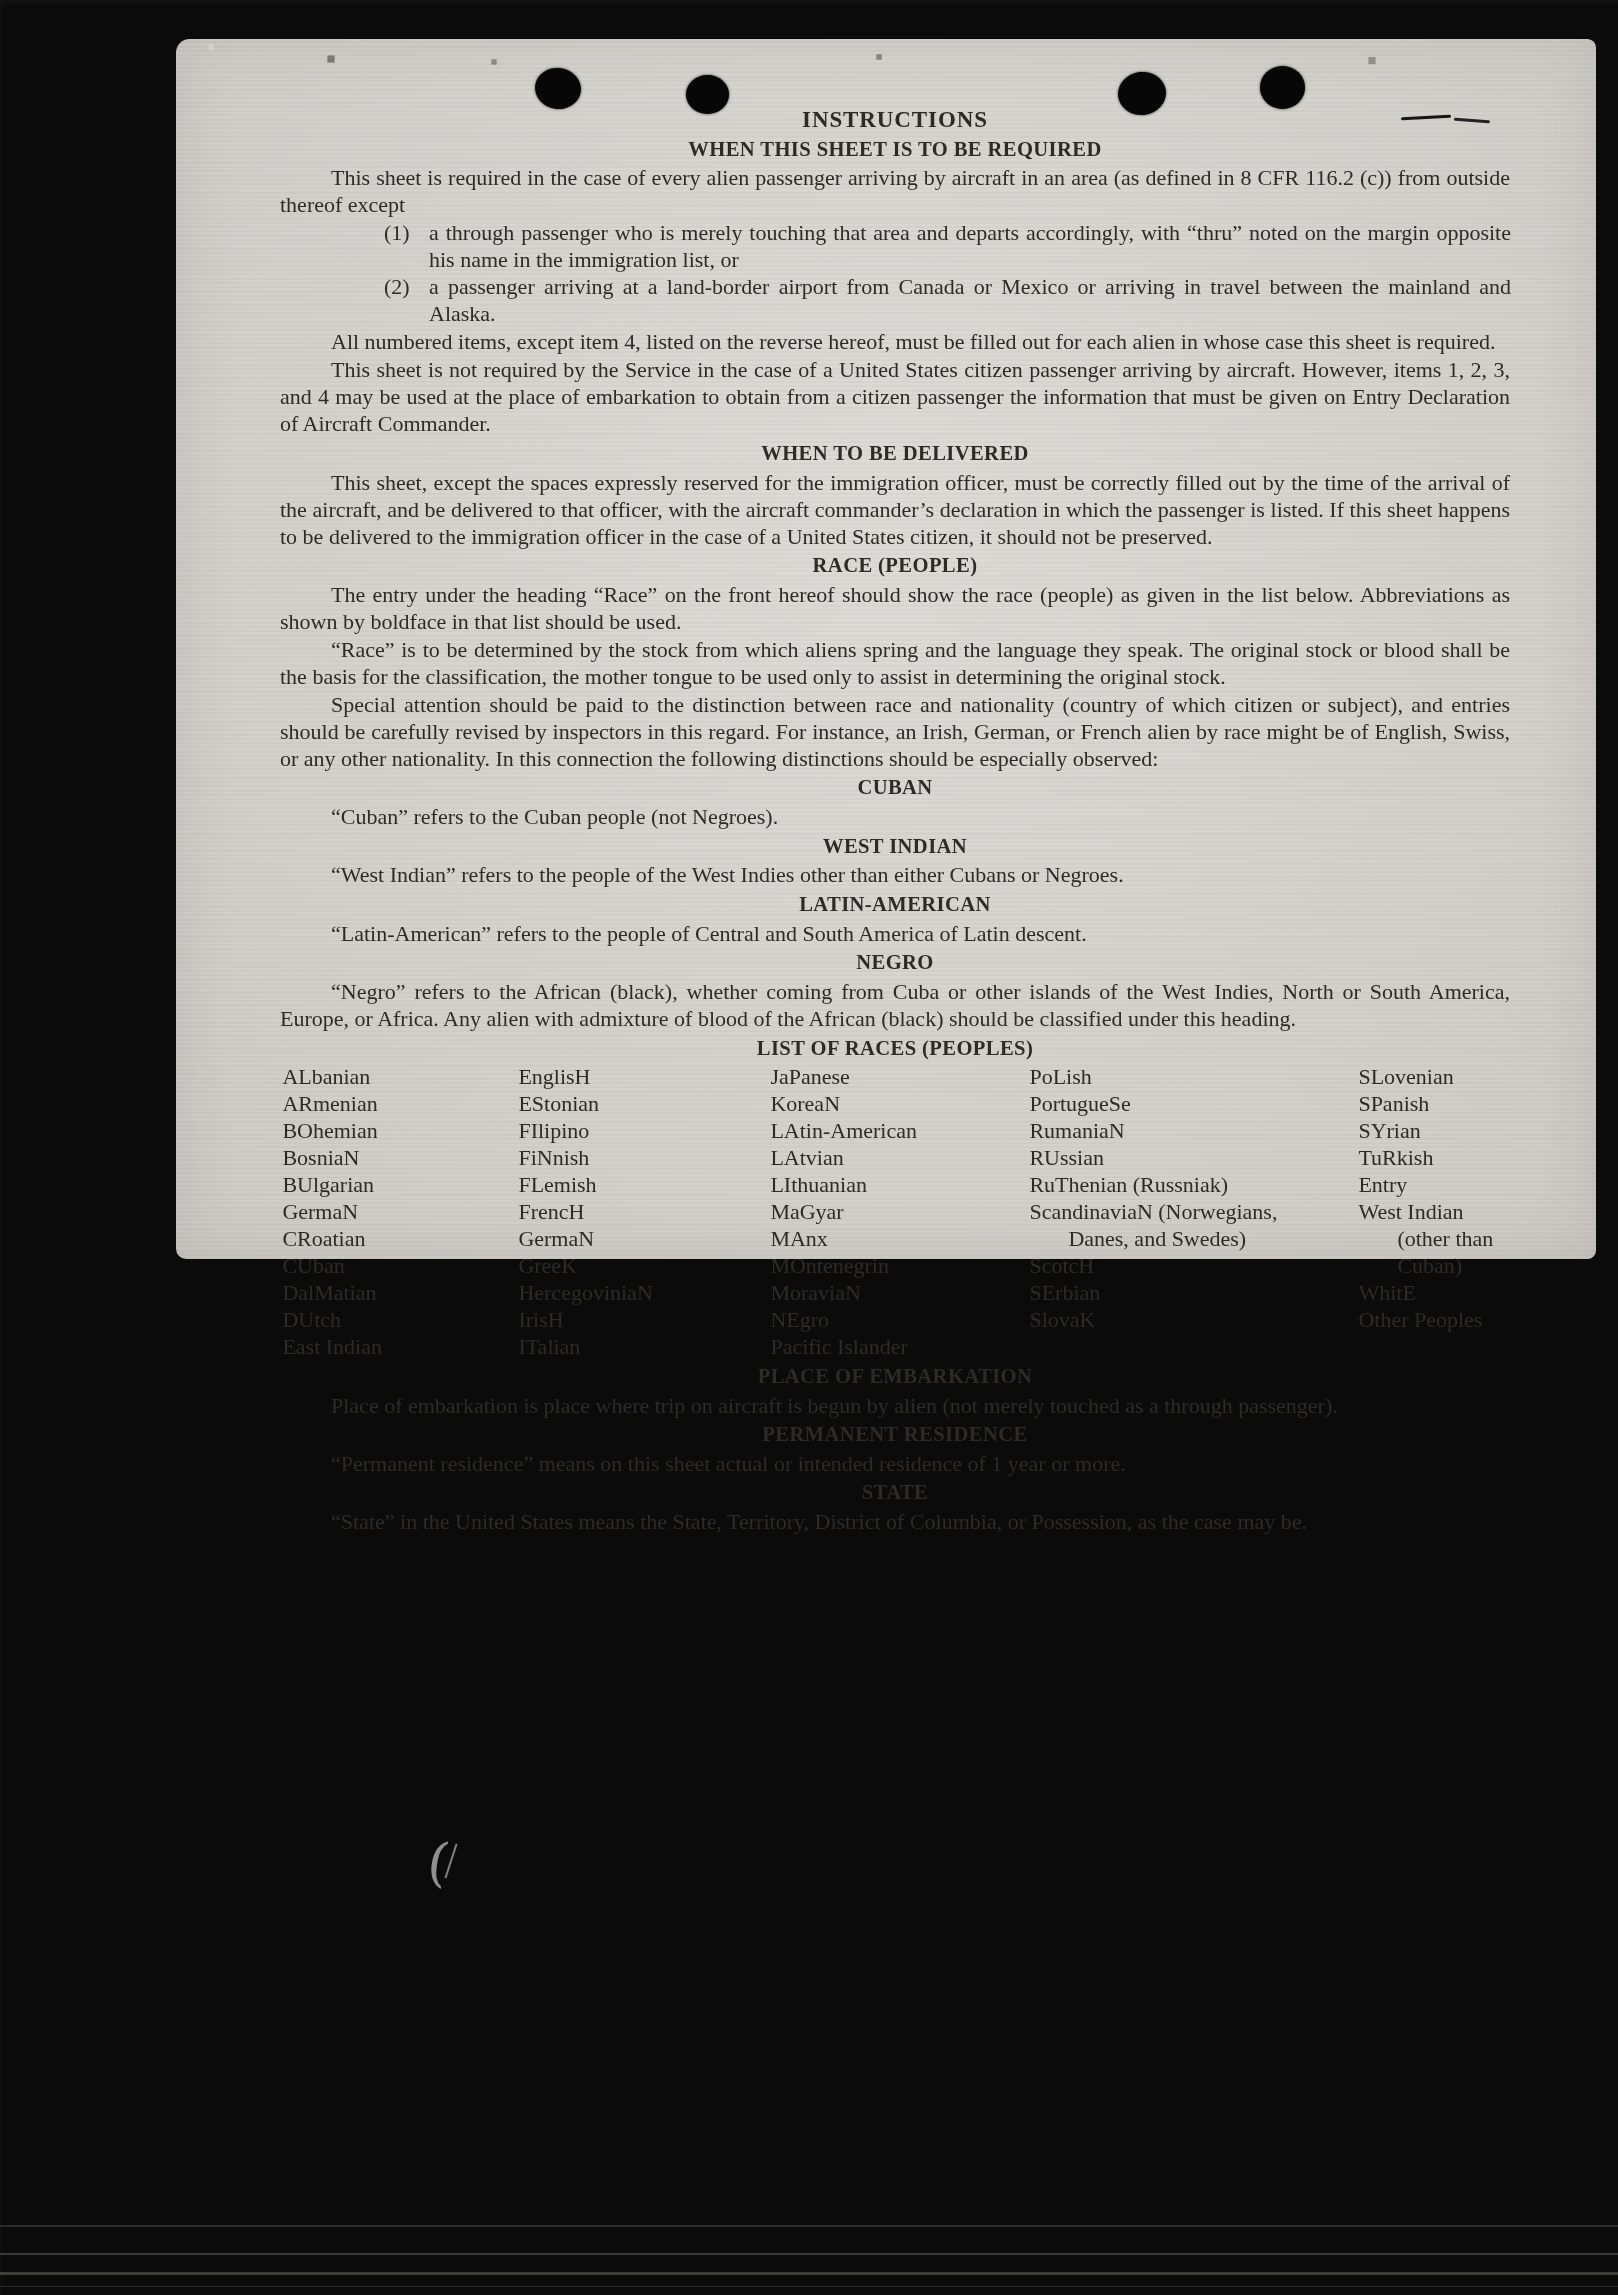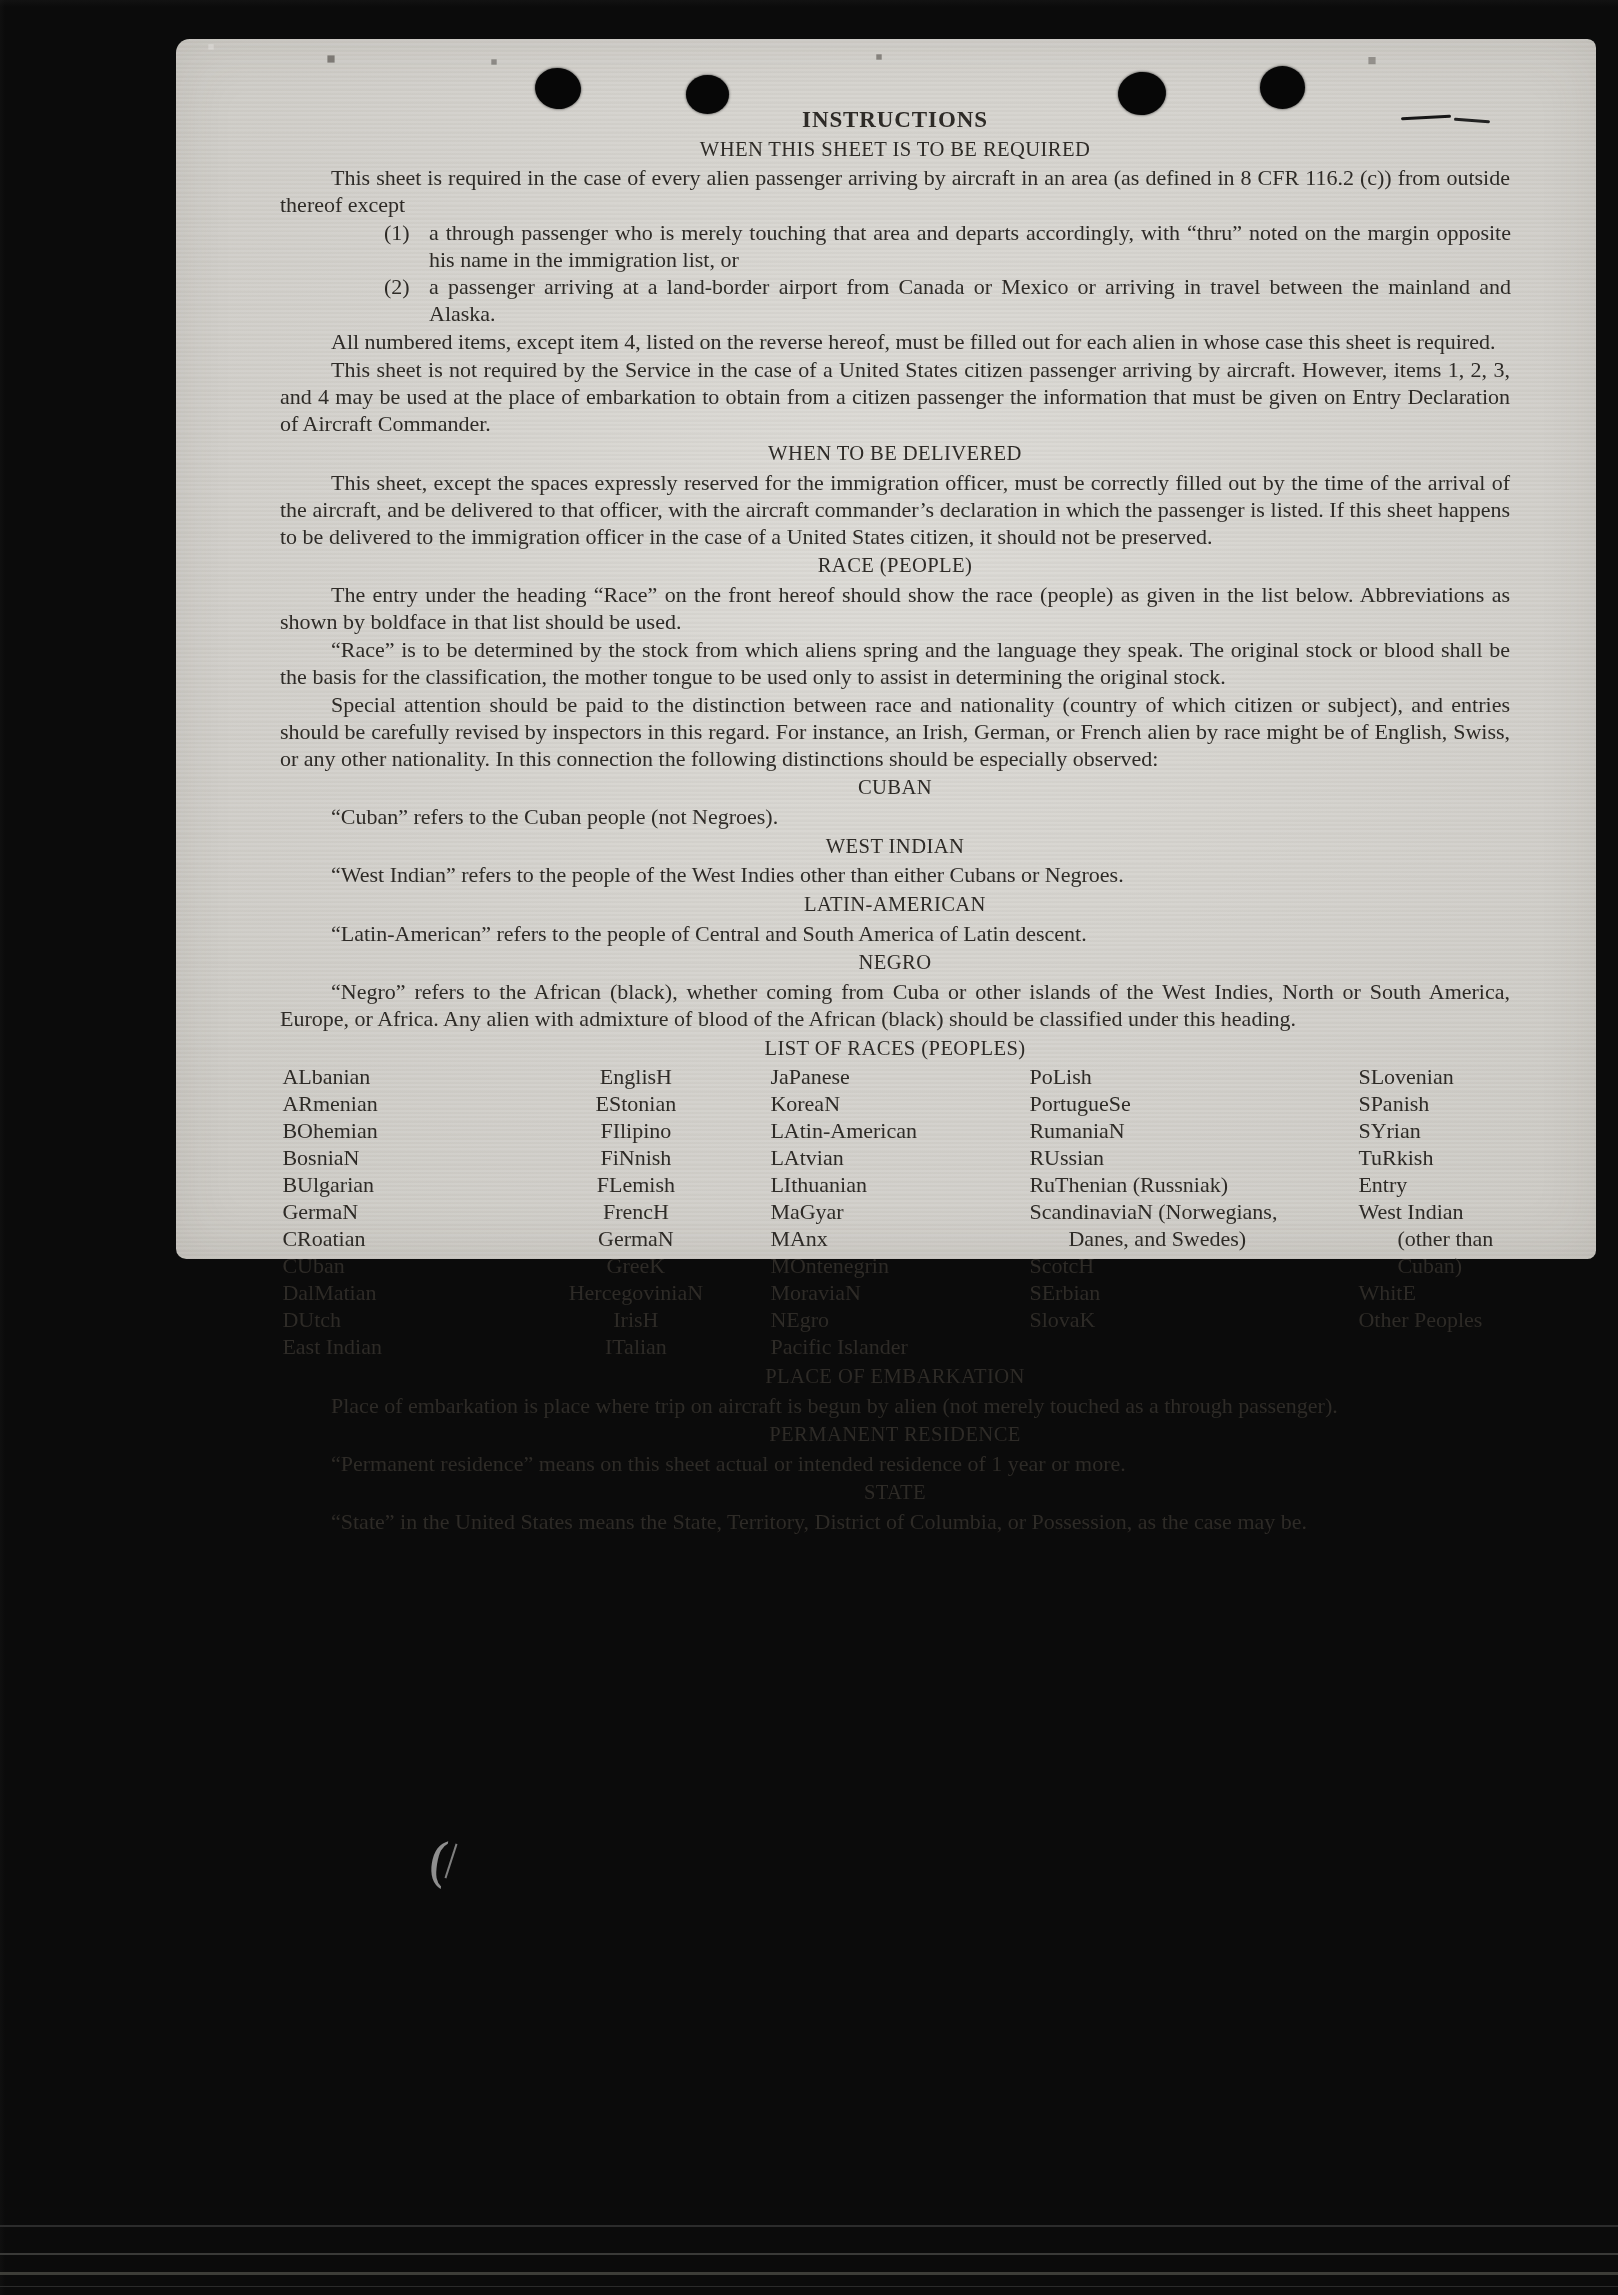--- a/index.html
+++ b/index.html
@@ -57,29 +57,29 @@
   .content {
     position: absolute;
     left: 103px; top: 67px;
     width: 1232px;
     color: #2e2b27;
     font-size: 22px;
     line-height: 27px;
     text-align: justify;
   }
   .doc-title { text-align: center; font-weight: bold; font-size: 23px; letter-spacing: 0.9px; margin: 0; }
-  .heading { text-align: center; font-weight: normal; font-size: 20.6px; letter-spacing: 0.4px; margin: 2.6px 0 1.7px 0; }
+  .heading { text-align: center; font-weight: bold; font-size: 20.6px; letter-spacing: 0.4px; margin: 2.6px 0 1.7px 0; }
   p.para { margin: 1px; text-indent: 51px; }
   .num-item { margin-left: 105px; display: flex; }
   .num-item .num { flex: none; width: 45px; }
   .num-item .num-text { flex: 1; }
 
   .races { display: flex; margin: 1.7px 0 1.7px 3.4px; text-align: left; gap: 17px; }
   .race-col { }
-  .c1 { width: 219px; } .c2 { width: 235px; text-align: center; } .c3 { width: 242px; } .c4 { width: 312px; } .c5 { flex: 1; }
+  .c1 { width: 219px; } .c2 { width: 235px; } .c3 { width: 242px; } .c4 { width: 312px; } .c5 { flex: 1; }
   .race { padding-left: 39px; text-indent: -39px; }
 
   
   .handwriting { position: absolute; left: 428px; top: 1831px; color: #8f8f8f; }
   .handwriting .glyph { display: inline-block; font-size: 53px; transform: rotate(9deg); font-family: "DejaVu Serif", serif; }
   .handwriting .slash { position: absolute; left: 22px; top: 12px; width: 1.7px; height: 36px; background: #7f7f7f; transform: rotate(18deg); }
 </style>
 </head>
 <body>
 

